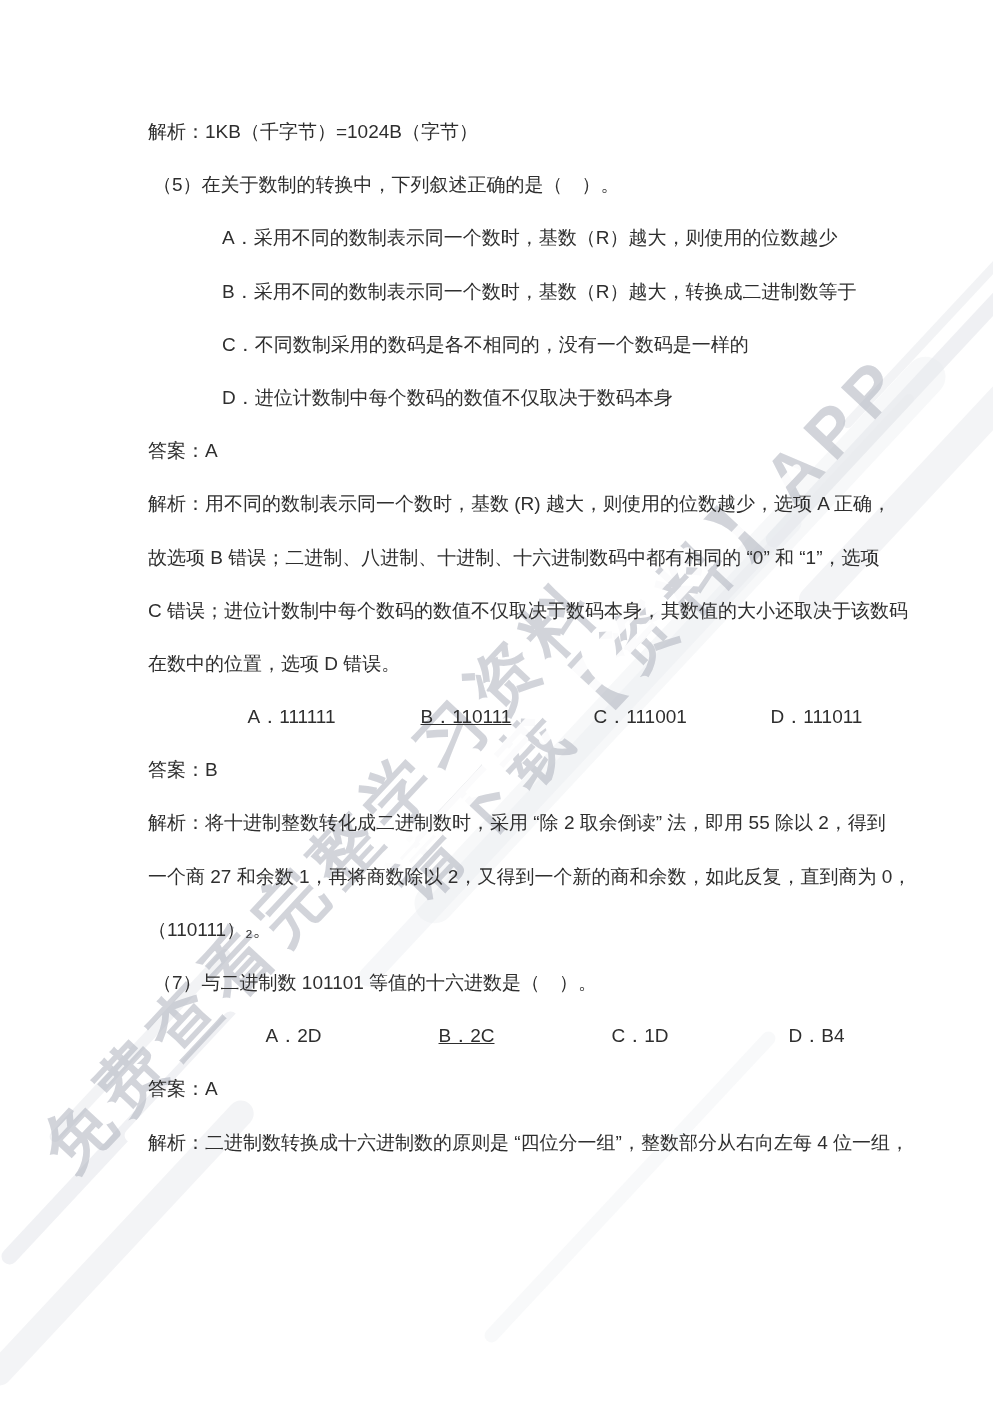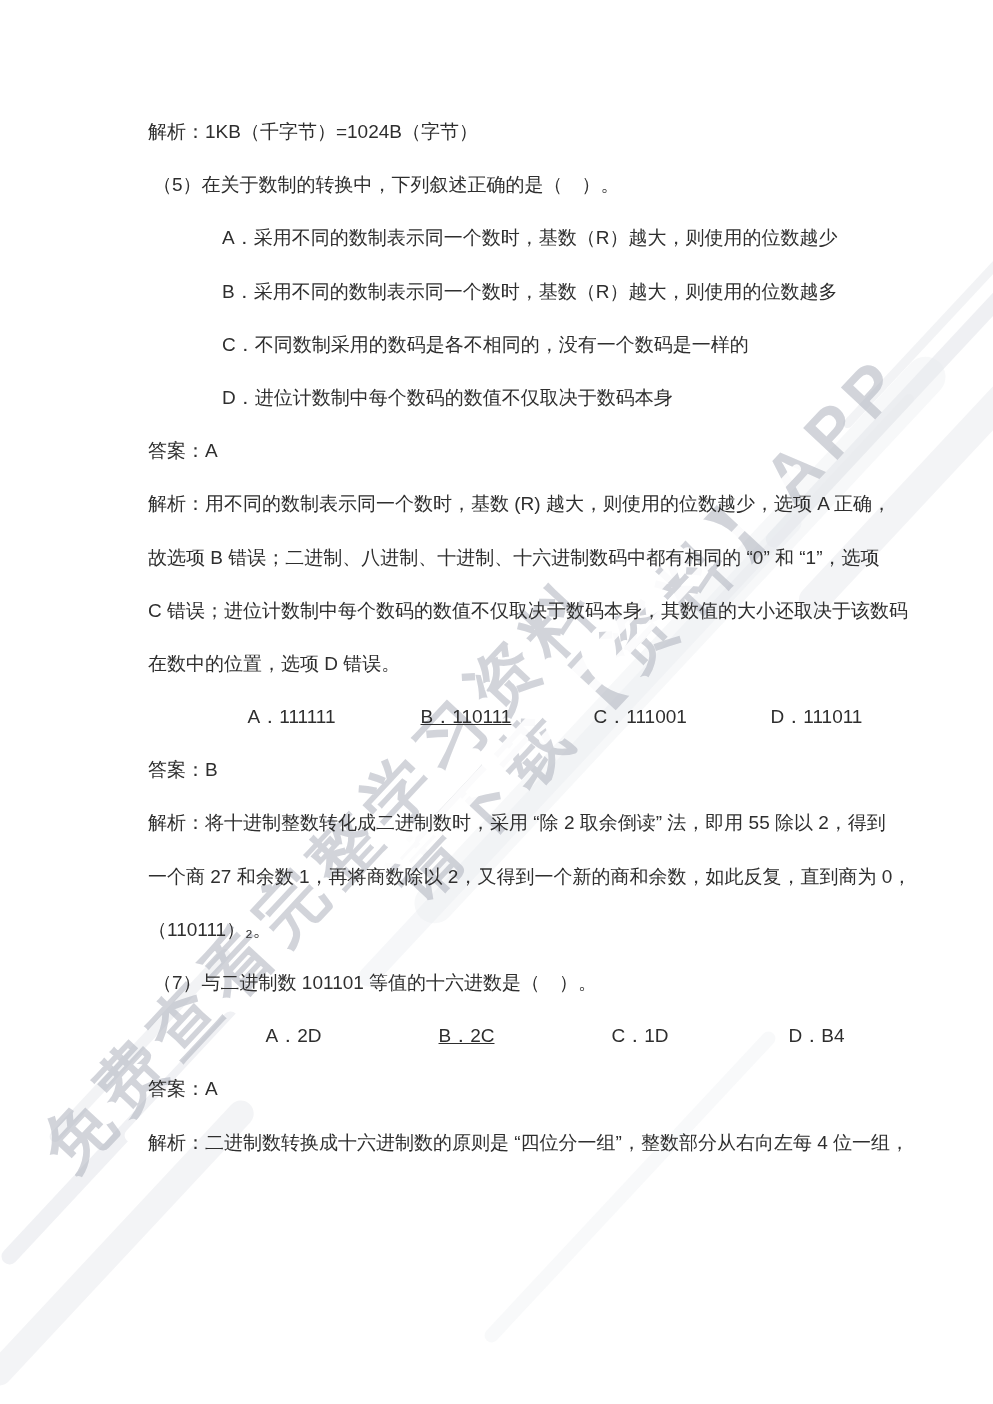--- a/index.html
+++ b/index.html
@@ -100,21 +100,21 @@
   <div class="streak white w2"></div>
   <div class="streak white w3"></div>
   <div class="streak white w4"></div>
 
   <main class="content" style="color: rgb(46, 46, 46);">
 
     <p class="line">解析：1KB（千字节）=1024B（字节）</p>
 
     <p class="line q">（5）在关于数制的转换中，下列叙述正确的是（　）。</p>
     <p class="line opt">A．采用不同的数制表示同一个数时，基数（R）越大，则使用的位数越少</p>
-    <p class="line opt">B．采用不同的数制表示同一个数时，基数（R）越大，则使用的位数越多</p>
+    <p class="line opt">B．采用不同的数制表示同一个数时，基数（R）越大，转换成二进制数等于</p>
     <p class="line opt">C．不同数制采用的数码是各不相同的，没有一个数码是一样的</p>
     <p class="line opt">D．进位计数制中每个数码的数值不仅取决于数码本身</p>
     <p class="line">答案：A</p>
     <p class="line">解析：用不同的数制表示同一个数时，基数 (R) 越大，则使用的位数越少，选项 A 正确，</p>
     <p class="line">故选项 B 错误；二进制、八进制、十进制、十六进制数码中都有相同的 “0” 和 “1”，选项</p>
     <p class="line">C 错误；进位计数制中每个数码的数值不仅取决于数码本身，其数值的大小还取决于该数码</p>
     <p class="line">在数中的位置，选项 D 错误。</p>
 
     <div class="line optrow">
       <span class="cell c0">A．111111</span>

